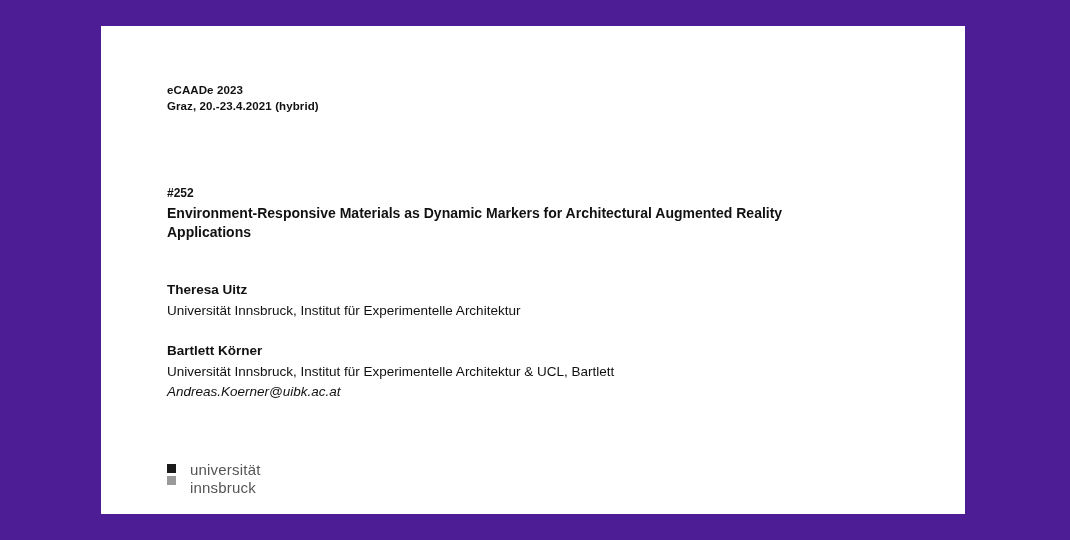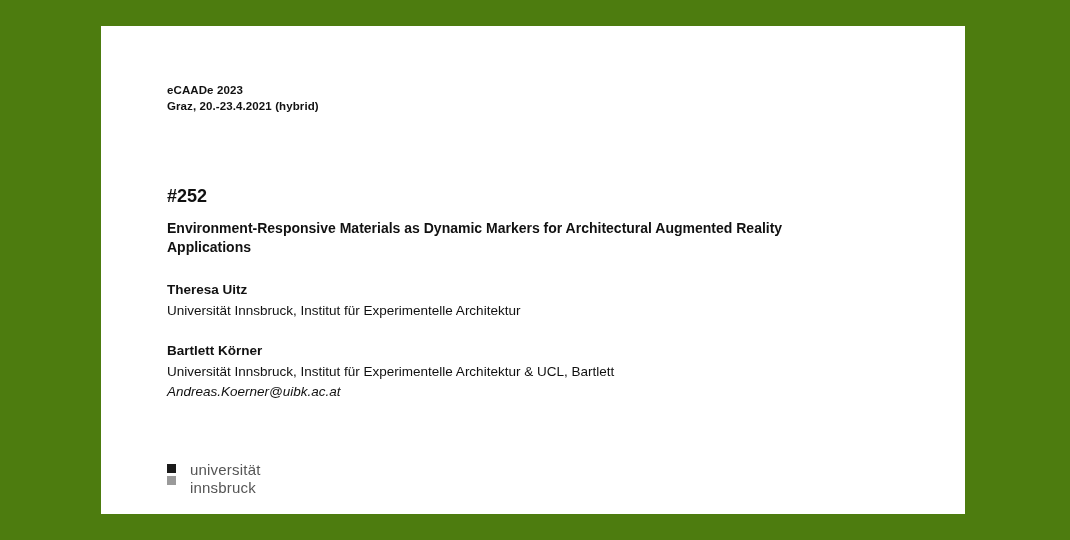--- a/index.html
+++ b/index.html
@@ -10,21 +10,21 @@
   body {
     width: 1070px;
     height: 540px;
     overflow: hidden;
     font-family: "Liberation Sans", sans-serif;
   }
   .stage {
     position: relative;
     width: 1070px;
     height: 540px;
-    background: #4d7c0f;
+    background: #4c1d95;
   }
   .slide {
     position: absolute;
     left: 101px;
     top: 26px;
     width: 864px;
     height: 488px;
     background: #ffffff;
     overflow: hidden;
   }
@@ -40,24 +40,24 @@
     color: #111111;
     letter-spacing: 0.1px;
   }
   .title-block {
     position: absolute;
     left: 66px;
     top: 160px;
     width: 700px;
   }
   .paper-number {
-    font-size: 18px;
+    font-size: 12px;
     font-weight: bold;
     color: #111111;
-    margin-bottom: 12px;
+    margin-bottom: 4px;
   }
   .paper-title {
     font-size: 14px;
     font-weight: bold;
     color: #111111;
     line-height: 1.36;
   }
   .authors-block {
     position: absolute;
     left: 66px;

